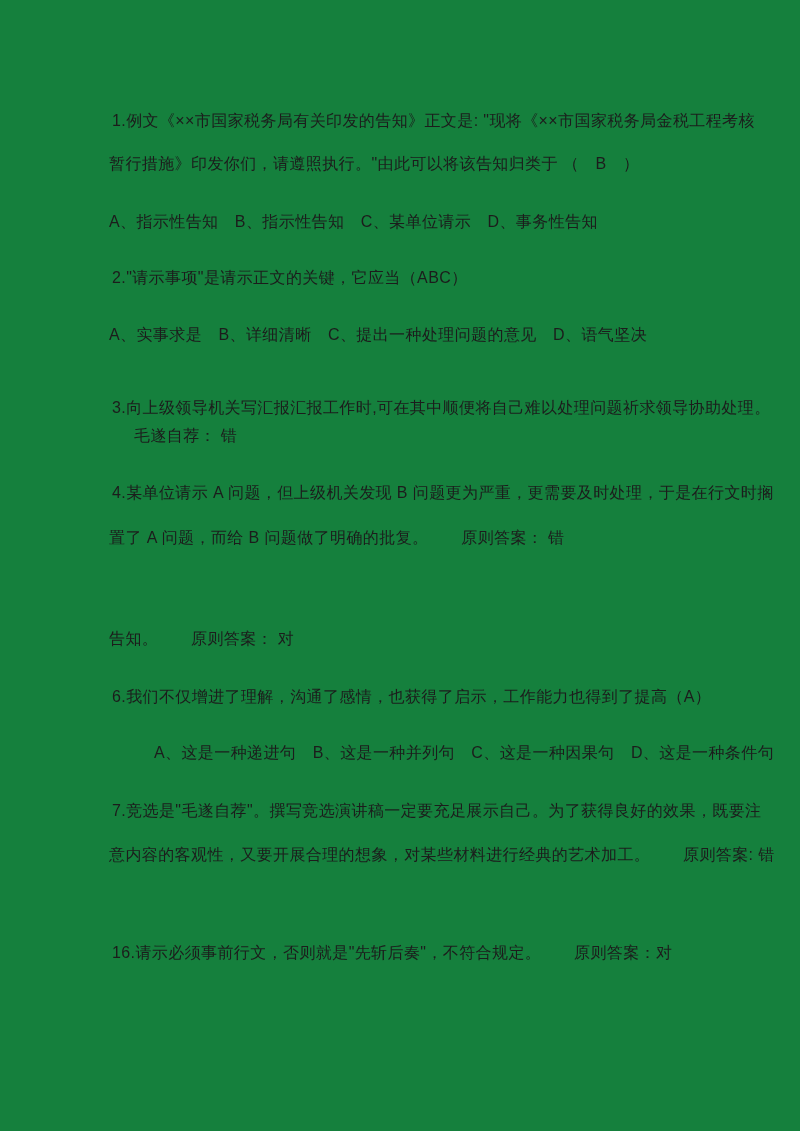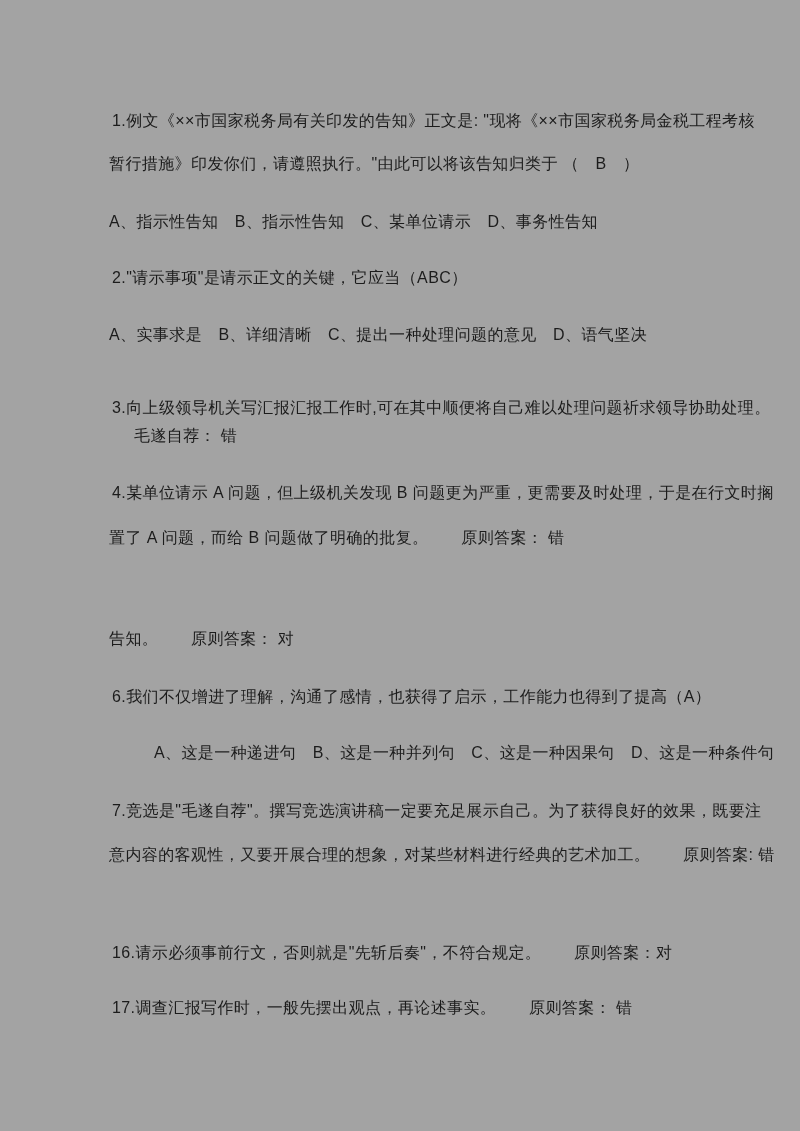--- a/index.html
+++ b/index.html
@@ -4,21 +4,21 @@
 <style>
   html, body {
     margin: 0;
     padding: 0;
     background: #ffffff;
   }
   .page {
     position: relative;
     width: 800px;
     height: 1131px;
-    background: #a3a3a3;
+    background: #15803d;
     overflow: hidden;
     font-family: "Liberation Sans", "DejaVu Sans", sans-serif;
   }
   .doc-body {
     position: absolute;
     inset: 0;
   }
   .line {
     position: absolute;
     white-space: pre;
@@ -42,15 +42,14 @@
       <div class="line" style="top: 382px; left: 112px; margin-top: 15px;">3.向上级领导机关写汇报汇报工作时,可在其中顺便将自己难以处理问题祈求领导协助处理。</div>
       <div class="line" style="top: 425px; left: 134px;">毛遂自荐： 错</div>
       <div class="line" style="top: 482px; left: 112px;">4.某单位请示 A 问题，但上级机关发现 B 问题更为严重，更需要及时处理，于是在行文时搁</div>
       <div class="line" style="top: 527px; left: 109px;">置了 A 问题，而给 B 问题做了明确的批复。　　原则答案： 错</div>
       <div class="line" style="top: 628px; left: 109px; text-align: center;">告知。　　原则答案： 对</div>
       <div class="line" style="top: 686px; left: 112px;">6.我们不仅增进了理解，沟通了感情，也获得了启示，工作能力也得到了提高（A）</div>
       <div class="line" style="top: 742px; left: 109px; margin-left: 45px;">A、这是一种递进句　B、这是一种并列句　C、这是一种因果句　D、这是一种条件句</div>
       <div class="line" style="top: 800px; left: 112px;">7.竞选是"毛遂自荐"。撰写竞选演讲稿一定要充足展示自己。为了获得良好的效果，既要注</div>
       <div class="line" style="top: 844px; left: 109px;">意内容的客观性，又要开展合理的想象，对某些材料进行经典的艺术加工。　　原则答案: 错</div>
       <div class="line" style="top: 942px; left: 112px;">16.请示必须事前行文，否则就是"先斩后奏"，不符合规定。　　原则答案：对</div>
-      <div class="line" style="top: 997px; left: 112px;">17.调查汇报写作时，一般先摆出观点，再论述事实。　　原则答案： 错</div>
     </div>
 </div>
 
 </body></html>

